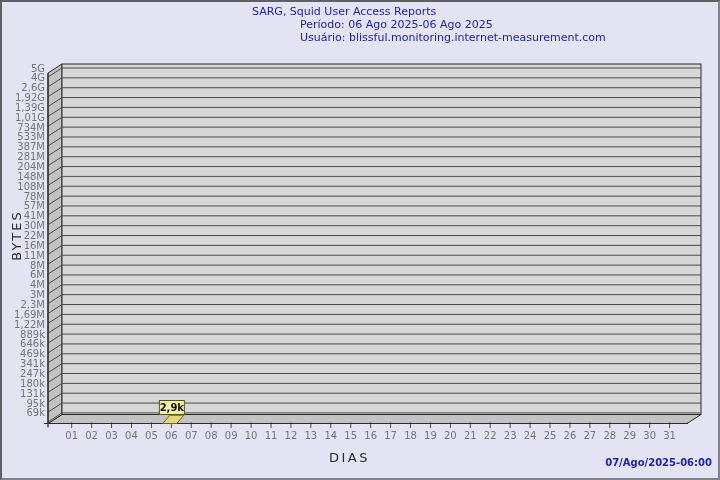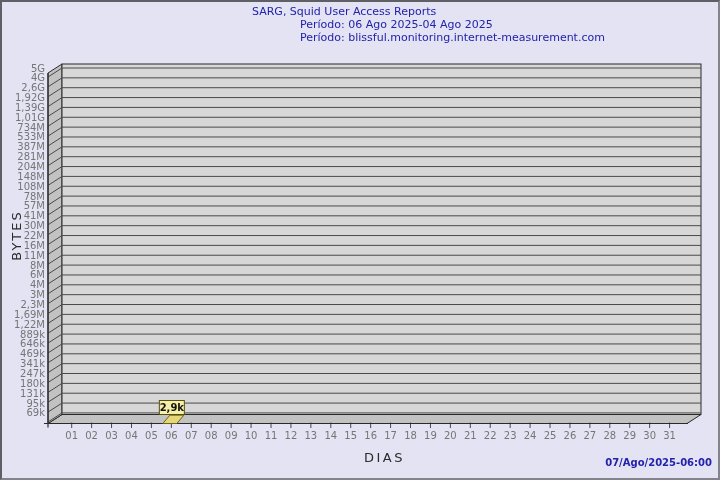--- a/index.html
+++ b/index.html
@@ -19,37 +19,37 @@
     color:var(--title-text);
   }
   .t1{left:250px; top:3px;}
   .t2{left:298px; top:16px;}
   .t3{left:298px; top:29px;}
   .ylabel{
     position:absolute; left:-16px; top:226px; width:60px; text-align:center;
     transform:rotate(-90deg); font-size:13px; letter-spacing:2px; color:#2b2b2b;
   }
   .xlabel{
-    position:absolute; left:327px; top:448px; width:76px; text-align:right;
+    position:absolute; left:327px; top:448px; width:76px; text-align:left;
     font-size:13px; letter-spacing:2.5px; color:#2b2b2b;
   }
   .stamp{
     position:absolute; right:6px; top:455px; font-size:10px; font-weight:bold;
     color:var(--title-text); white-space:nowrap;margin-left:20px;
   }
   svg text{font-family:"DejaVu Sans",sans-serif;}
 </style>
 </head>
 <body>
 
 <div class="frame">
 
   <div class="titleline t1">SARG, Squid User Access Reports</div>
-  <div class="titleline t2">Período: 06 Ago 2025-04 Ago 2025</div>
-  <div class="titleline t3">Período: blissful.monitoring.internet-measurement.com</div>
+  <div class="titleline t2">Período: 06 Ago 2025-06 Ago 2025</div>
+  <div class="titleline t3">Usuário: blissful.monitoring.internet-measurement.com</div>
 
   <svg id="chart" width="716" height="476" viewBox="2 2 716 476" style="position:absolute;left:0;top:0;">
       <polygon points="48,423.5 62,414.5 701,414.5 687,423.5" fill="#c2c2c2" stroke="#2a2a2a" stroke-width="1"></polygon>
       <polygon points="48,73 62,64 62,414.5 48,423.5" fill="#c2c2c2" stroke="#2a2a2a" stroke-width="1"></polygon>
       <rect x="62" y="64" width="639" height="350.5" fill="#d7d7d7" stroke="#2a2a2a" stroke-width="1"></rect>
       <line x1="62" y1="68" x2="701" y2="68" stroke="#4a4a4a" stroke-width="1"></line>
       <line x1="48" y1="77" x2="62" y2="68" stroke="#4a4a4a" stroke-width="1"></line>
       <text x="45" y="71.5" text-anchor="end" font-size="10px" fill="#757575">5G</text>
       <line x1="62" y1="77.855" x2="701" y2="77.855" stroke="#4a4a4a" stroke-width="1"></line>
       <line x1="48" y1="86.855" x2="62" y2="77.855" stroke="#4a4a4a" stroke-width="1"></line>

